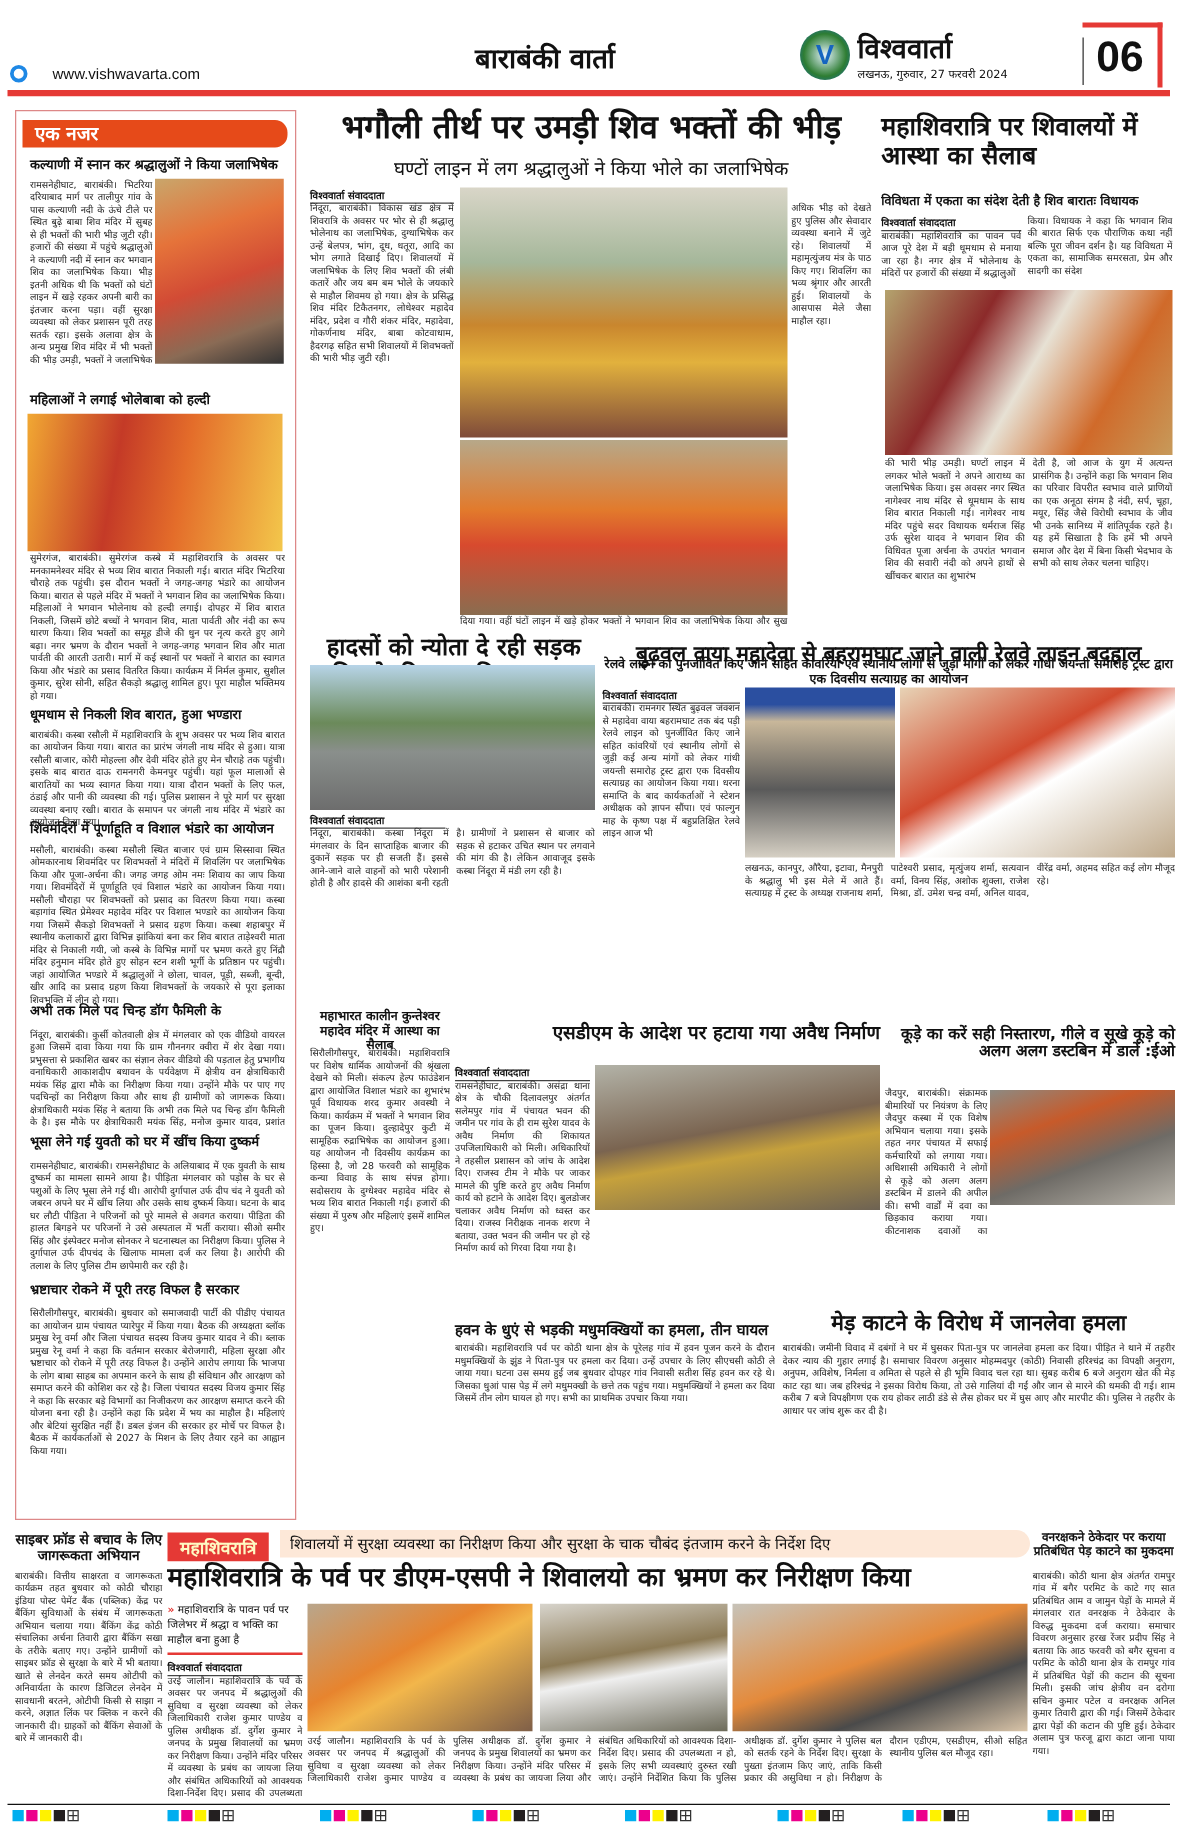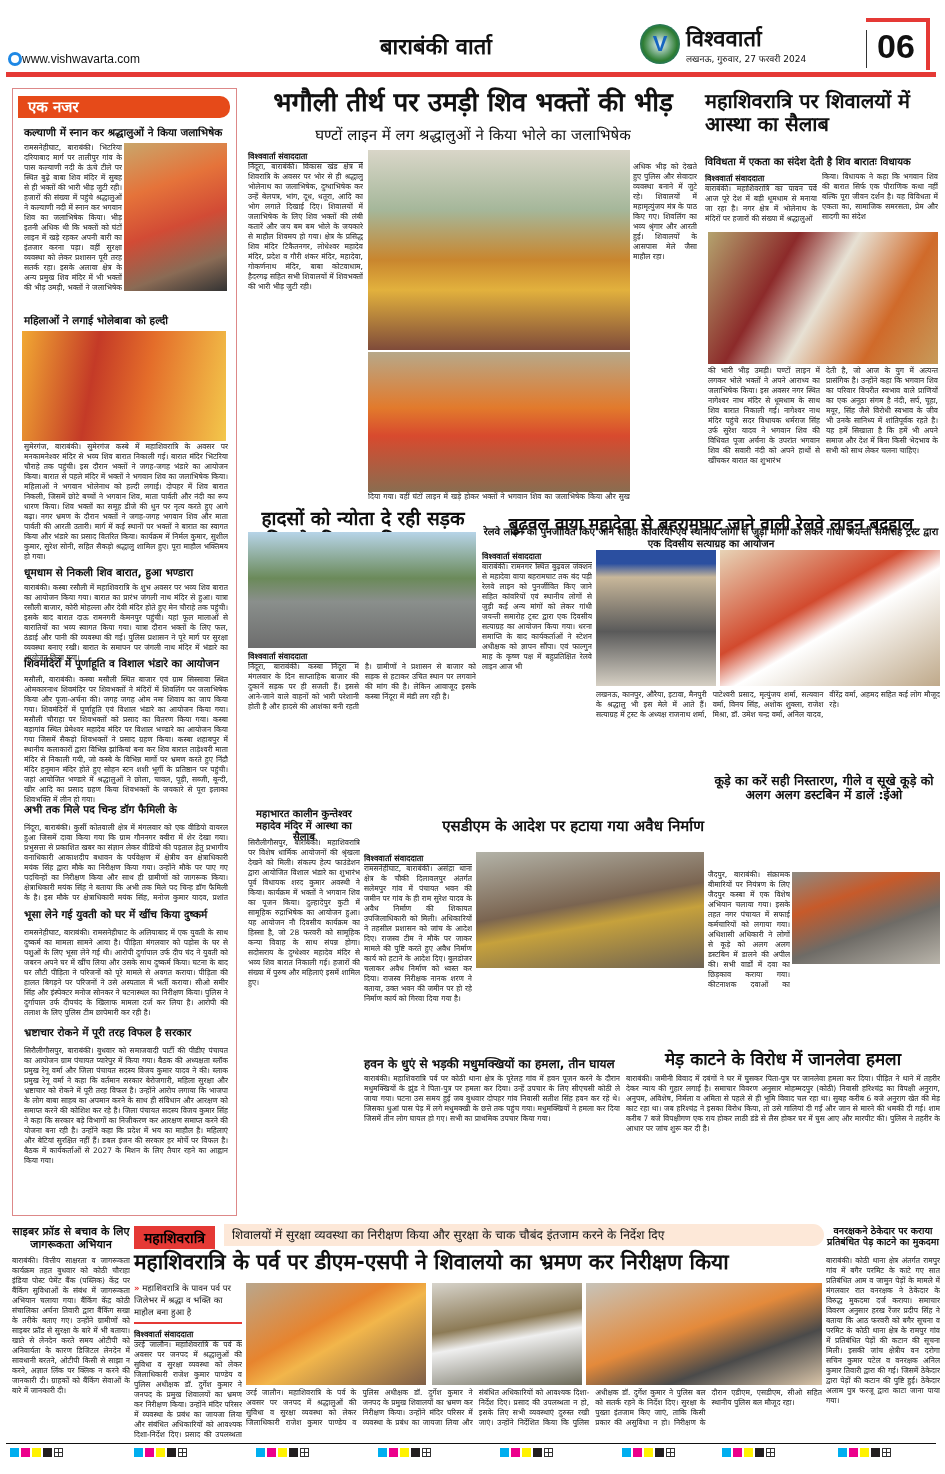--- a/index.html
+++ b/index.html
@@ -1,36 +1,36 @@
 <!DOCTYPE html>
 <html><head>
 <meta charset="utf-8">
 <style>
 *{box-sizing:border-box;margin:0;padding:0}
 body{width:945px;height:1474px;background:#fff;font-family:"DejaVu Sans",sans-serif;color:#111;position:relative;overflow:hidden}
 .abs{position:absolute}
-.hdr-site{left:8px;top:52px;font-size:12px;font-family:"Liberation Sans",sans-serif;display:flex;align-items:flex-start;gap:0}
+.hdr-site{left:8px;top:52px;font-size:12px;font-family:"Liberation Sans",sans-serif;display:flex;align-items:flex-start;gap:20px}
 .ie{width:14px;height:14px;border-radius:50%;border:3px solid #1e88e5;display:inline-block}
 .hdr-title{left:380px;top:30px;font-size:22px;font-weight:bold;font-family:"DejaVu Sans",sans-serif;letter-spacing:0}
 .logo{left:640px;top:24px;width:40px;height:40px;border-radius:50%;background:radial-gradient(circle,#e3f2fd,#2e7d32 60%,#1565c0);display:flex;align-items:center;justify-content:center;color:#1565c0;font-weight:bold;font-size:22px;font-family:"Liberation Sans",sans-serif}
 .brand{left:686px;top:22px;font-size:22px;font-weight:bold}
 .dateline{left:686px;top:52px;font-size:9px}
 .pnum{left:866px;top:18px;width:64px;height:52px;border-top:4px solid #e53935;border-right:4px solid #e53935;font-family:"Liberation Sans",sans-serif;font-size:34px;font-weight:bold;display:flex;align-items:center;justify-content:center}
 .pnum .sep{position:absolute;left:0;top:8px;width:1px;height:38px;background:#333}
 .redline{left:6px;top:72px;width:930px;height:5px;background:#e53935}
 .sidebox{left:12px;top:88px;width:225px;height:1128px;border:1.5px solid #d88}
 .ek{left:18px;top:96px;width:212px;height:22px;background:#e64a19;border-radius:0 10px 10px 0;color:#fff;font-weight:bold;font-size:15px;padding-left:10px;line-height:22px}
 .h1{font-weight:bold;line-height:1.15}
 .txt{font-size:7.5px;line-height:10px;color:#222;overflow:hidden;text-align:justify}
 .img{overflow:hidden}
 .byline{font-size:8px;font-weight:bold;border-bottom:1px solid #444;padding-bottom:1px}
 .cmyk{top:1448px;display:flex;gap:2px}
 .cmyk span{width:9px;height:9px;display:inline-block}
 .reg{border:1px solid #333;background:linear-gradient(#333,#333) center/1px 100% no-repeat,linear-gradient(#333,#333) center/100% 1px no-repeat}
-.tag{background:#e53935;color:#000000;font-weight:bold;font-size:14px;padding:2px 10px}
+.tag{background:#e53935;color:#fef9c3;font-weight:bold;font-size:14px;padding:2px 10px}
 </style>
 </head>
 <body>
 
 <div class="abs hdr-site">
   <span class="ie"></span>
   <span>www.vishwavarta.com</span>
 </div>
 <div class="abs hdr-title">बाराबंकी वार्ता</div>
 <div class="abs logo">V</div>
@@ -100,21 +100,21 @@
 <div class="abs txt" style="left:596px;top:690px;width:344px;height:112px;column-count:3;column-gap:6px">लखनऊ, कानपुर, औरैया, इटावा, मैनपुरी के श्रद्धालु भी इस मेले में आते हैं। सत्याग्रह में ट्रस्ट के अध्यक्ष राजनाथ शर्मा, पाटेश्वरी प्रसाद, मृत्युंजय शर्मा, सत्यवान वर्मा, विनय सिंह, अशोक शुक्ला, राजेश मिश्रा, डॉ. उमेश चन्द्र वर्मा, अनिल यादव, वीरेंद्र वर्मा, अहमद सहित कई लोग मौजूद रहे।</div>
 
 <div class="abs h1" style="left:248px;top:808px;width:112px;font-size:10px;text-align:center">महाभारत कालीन कुन्तेश्वर महादेव मंदिर में आस्था का सैलाब</div>
 <div class="abs txt" style="left:248px;top:838px;width:112px;height:180px">सिरौलीगौसपुर, बाराबंकी। महाशिवरात्रि पर विशेष धार्मिक आयोजनों की श्रृंखला देखने को मिली। संकल्प हेल्प फाउंडेशन द्वारा आयोजित विशाल भंडारे का शुभारंभ पूर्व विधायक शरद कुमार अवस्थी ने किया। कार्यक्रम में भक्तों ने भगवान शिव का पूजन किया। दुल्हादेपुर कुटी में सामूहिक रुद्राभिषेक का आयोजन हुआ। यह आयोजन नौ दिवसीय कार्यक्रम का हिस्सा है, जो 28 फरवरी को सामूहिक कन्या विवाह के साथ संपन्न होगा। सदोसराय के दुग्धेश्वर महादेव मंदिर से भव्य शिव बारात निकाली गई। हजारों की संख्या में पुरुष और महिलाएं इसमें शामिल हुए।</div>
 
 <div class="abs h1" style="left:364px;top:818px;width:340px;font-size:15px;text-align:right">एसडीएम के आदेश पर हटाया गया अवैध निर्माण</div>
 <div class="abs byline" style="left:364px;top:852px;width:108px">विश्ववार्ता संवाददाता</div>
 <div class="abs txt" style="left:364px;top:864px;width:108px;height:156px">रामसनेहीघाट, बाराबंकी। असंद्रा थाना क्षेत्र के चौकी दिलावलपुर अंतर्गत सलेमपुर गांव में पंचायत भवन की जमीन पर गांव के ही राम सुरेश यादव के अवैध निर्माण की शिकायत उपजिलाधिकारी को मिली। अधिकारियों ने तहसील प्रशासन को जांच के आदेश दिए। राजस्व टीम ने मौके पर जाकर मामले की पुष्टि करते हुए अवैध निर्माण कार्य को हटाने के आदेश दिए। बुलडोजर चलाकर अवैध निर्माण को ध्वस्त कर दिया। राजस्व निरीक्षक नानक शरण ने बताया, उक्त भवन की जमीन पर हो रहे निर्माण कार्य को गिरवा दिया गया है।</div>
 <div class="abs img" style="left:476px;top:852px;width:228px;height:116px;background:linear-gradient(170deg,#b3b3a8,#7a6450 45%,#c6a13c 60%,#6d6253)"></div>
 
-<div class="abs h1" style="left:708px;top:774px;width:232px;font-size:12.5px;text-align:center">कूड़े का करें सही निस्तारण, गीले व सूखे कूड़े को अलग अलग डस्टबिन में डालें :ईओ</div>
+<div class="abs h1" style="left:708px;top:820px;width:232px;font-size:12.5px;text-align:right">कूड़े का करें सही निस्तारण, गीले व सूखे कूड़े को अलग अलग डस्टबिन में डालें :ईओ</div>
 <div class="abs txt" style="left:708px;top:870px;width:82px;height:120px">जैदपुर, बाराबंकी। संक्रामक बीमारियों पर नियंत्रण के लिए जैदपुर कस्बा में एक विशेष अभियान चलाया गया। इसके तहत नगर पंचायत में सफाई कर्मचारियों को लगाया गया। अधिशासी अधिकारी ने लोगों से कूड़े को अलग अलग डस्टबिन में डालने की अपील की। सभी वार्डों में दवा का छिड़काव कराया गया। कीटनाशक दवाओं का छिड़काव व शाम को फॉगिंग का कार्य शुरु हो गया है। जैदपुर के सभी 17 वार्डों में फॉगिंग के काम को सुचारू रूप से शुरू कर दिया गया है।</div>
 <div class="abs img" style="left:792px;top:872px;width:148px;height:92px;background:linear-gradient(160deg,#8d8a82,#c75a2a 30%,#6e6b66 60%,#b9b4aa)"></div>
 
 <div class="abs h1" style="left:364px;top:1058px;width:260px;font-size:12px">हवन के धुएं से भड़की मधुमक्खियों का हमला, तीन घायल</div>
 <div class="abs txt" style="left:364px;top:1074px;width:256px;height:96px">बाराबंकी। महाशिवरात्रि पर्व पर कोठी थाना क्षेत्र के पूरेलह गांव में हवन पूजन करने के दौरान मधुमक्खियों के झुंड ने पिता-पुत्र पर हमला कर दिया। उन्हें उपचार के लिए सीएचसी कोठी ले जाया गया। घटना उस समय हुई जब बुधवार दोपहर गांव निवासी सतीश सिंह हवन कर रहे थे। जिसका धुआं पास पेड़ में लगे मधुमक्खी के छत्ते तक पहुंच गया। मधुमक्खियों ने हमला कर दिया जिसमें तीन लोग घायल हो गए। सभी का प्राथमिक उपचार किया गया।</div>
 
 <div class="abs h1" style="left:626px;top:1050px;width:314px;font-size:17px;text-align:center">मेड़ काटने के विरोध में जानलेवा हमला</div>
 <div class="abs txt" style="left:626px;top:1074px;width:314px;height:96px">बाराबंकी। जमीनी विवाद में दबंगों ने घर में घुसकर पिता-पुत्र पर जानलेवा हमला कर दिया। पीड़ित ने थाने में तहरीर देकर न्याय की गुहार लगाई है। समाचार विवरण अनुसार मोहम्मदपुर (कोठी) निवासी हरिश्चंद्र का विपक्षी अनुराग, अनुपम, अविशेष, निर्मला व अमिता से पहले से ही भूमि विवाद चल रहा था। सुबह करीब 6 बजे अनुराग खेत की मेड़ काट रहा था। जब हरिश्चंद्र ने इसका विरोध किया, तो उसे गालियां दी गईं और जान से मारने की धमकी दी गई। शाम करीब 7 बजे विपक्षीगण एक राय होकर लाठी डंडे से लैस होकर घर में घुस आए और मारपीट की। पुलिस ने तहरीर के आधार पर जांच शुरू कर दी है।</div>
 
 <div class="abs h1" style="left:12px;top:1226px;width:118px;font-size:11px;text-align:center">साइबर फ्रॉड से बचाव के लिए जागरूकता अभियान</div>

